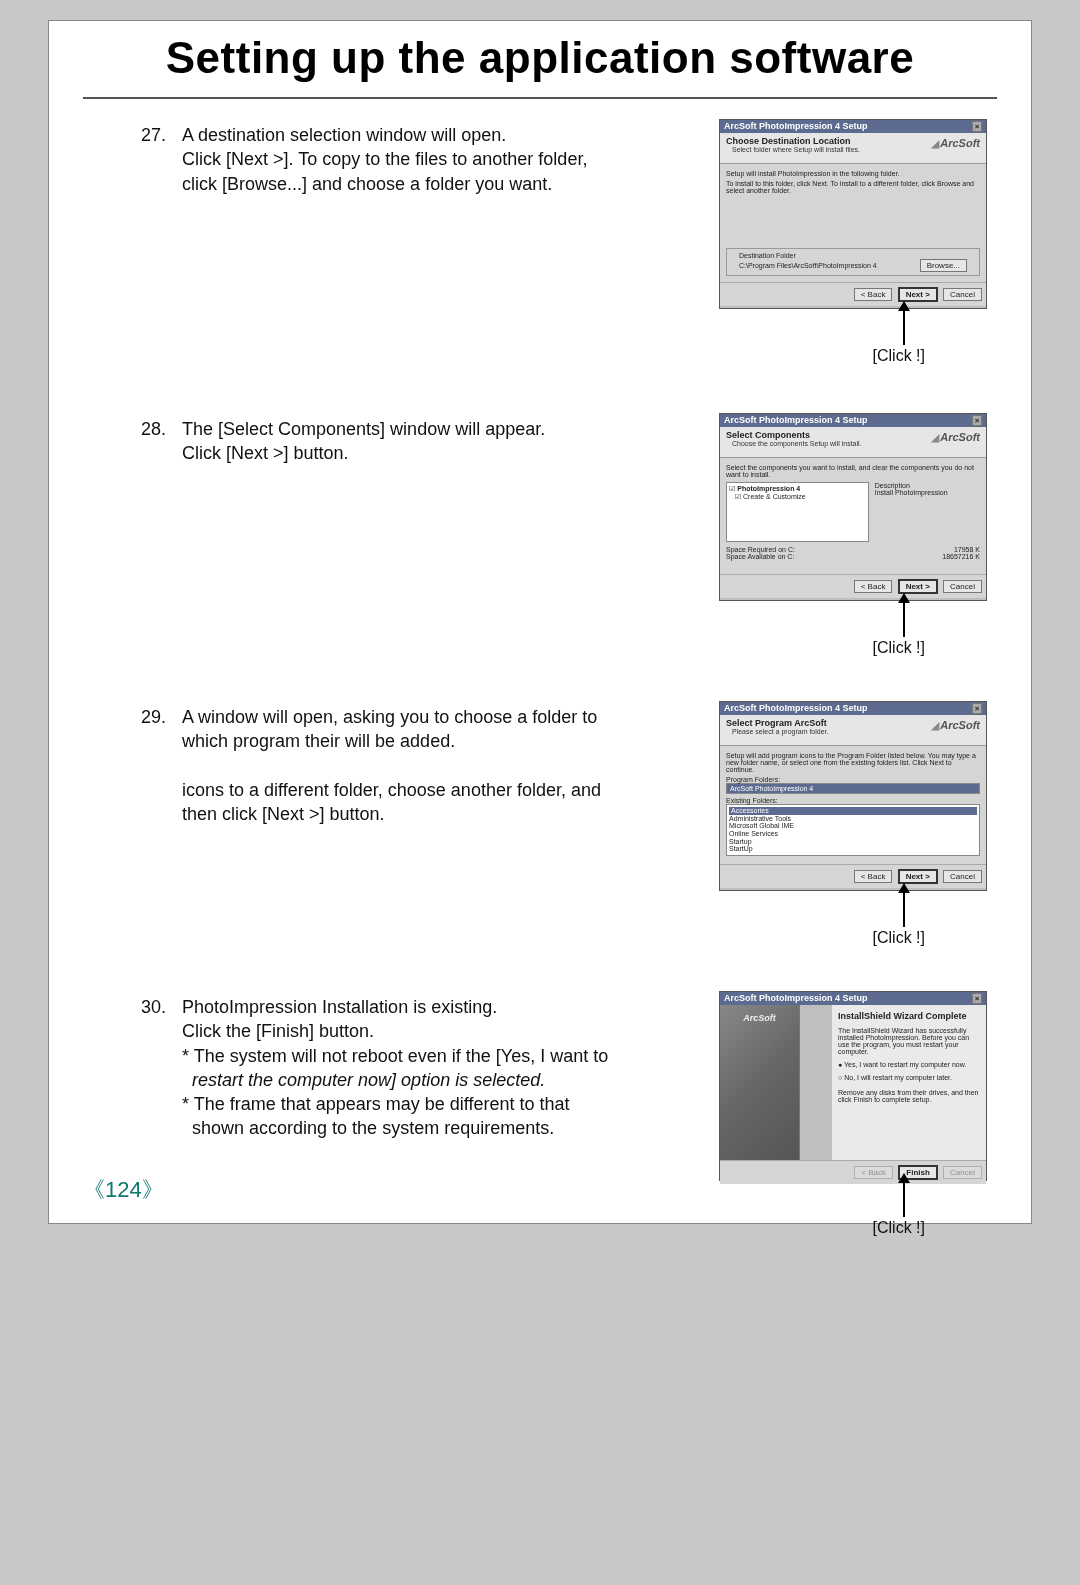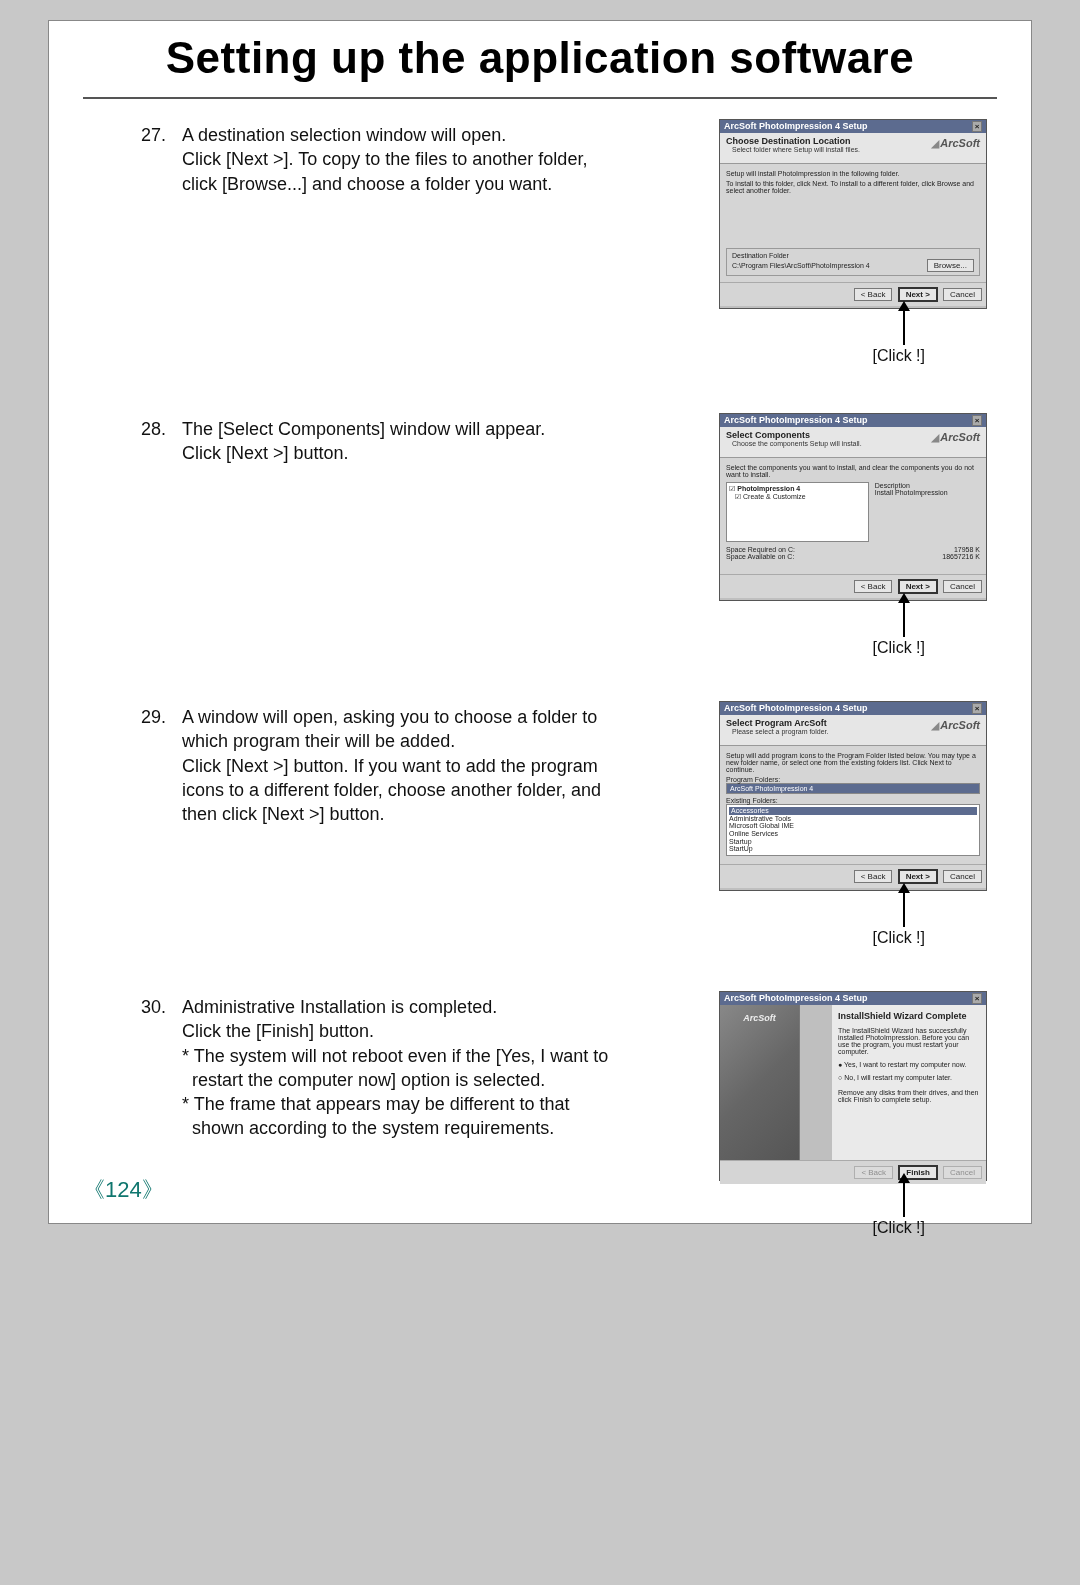--- a/index.html
+++ b/index.html
@@ -184,21 +184,21 @@
       <span class="x">×</span>
     </div>
     <div class="hdr">
       <div class="t1">Choose Destination Location</div>
       <div class="t2">Select folder where Setup will install files.</div>
       <div class="logo">ArcSoft</div>
     </div>
     <div class="body" style="height:118px;position:relative;">
       <div>Setup will install PhotoImpression in the following folder.</div>
       <div style="margin-top:3px;">To install to this folder, click Next. To install to a different folder, click Browse and select another folder.</div>
-      <div style="position:absolute;bottom:6px;left:6px;right:6px;border:1px solid #999;padding:3px 5px;margin-top:16px;">
+      <div style="position:absolute;bottom:6px;left:6px;right:6px;border:1px solid #999;padding:3px 12px;margin-top:16px;">
         <div style="font-size:7px;">Destination Folder</div>
         <div style="display:flex;justify-content:space-between;align-items:center;">
           <span>C:\Program Files\ArcSoft\PhotoImpression 4</span>
           <span class="btn">Browse...</span>
         </div>
       </div>
     </div>
     <div class="btnrow">
       <span class="btn">&lt; Back</span>
       <span class="btn bold">Next &gt;</span>
@@ -254,21 +254,21 @@
     </div>
   </div>
   <div class="arrow" style="top:580px;right:126px;"></div>
   <div class="click-label" style="top:618px;right:106px;">[Click !]</div>
 
   <div class="step" style="top:684px;">
     <span class="num">29.</span>
     <span class="txt">
       <span>A window will open, asking you to choose a folder to</span><br>
       <span>which program their will be added.</span><br>
-      <span>Click [Next &gt;] button. If you want to add the program</span><br>
+      <br>
       <span>icons to a different folder, choose another folder, and</span><br>
       <span>then click [Next &gt;] button.</span>
     </span>
   </div>
 
   <div class="shot" style="top:680px;height:190px;">
     <div class="tb">
         <span>ArcSoft PhotoImpression 4 Setup</span>
         <span class="x">×</span>
       </div>
@@ -296,24 +296,24 @@
       <span class="btn bold">Next &gt;</span>
       <span class="btn">Cancel</span>
     </div>
   </div>
   <div class="arrow" style="top:870px;right:126px;"></div>
   <div class="click-label" style="top:908px;right:106px;">[Click !]</div>
 
   <div class="step" style="top:974px;">
     <span class="num">30.</span>
     <span class="txt">
-      <span>Administrative Installation is completed.</span><br>
+      <span>PhotoImpression Installation is existing.</span><br>
       <span>Click the [Finish] button.</span><br>
       <span>* The system will not reboot even if the [Yes, I want to</span><br>
-      <span style="padding-left:10px;">restart the computer now] option is selected.</span><br>
+      <span style="padding-left:10px;font-style:italic;">restart the computer now] option is selected.</span><br>
       <span>* The frame that appears may be different to that</span><br>
       <span style="padding-left:10px;">shown according to the system requirements.</span>
     </span>
   </div>
 
   <div class="shot finish" style="top:970px;height:190px;">
     <div class="tb">
         <span>ArcSoft PhotoImpression 4 Setup</span>
         <span class="x">×</span>
       </div>

